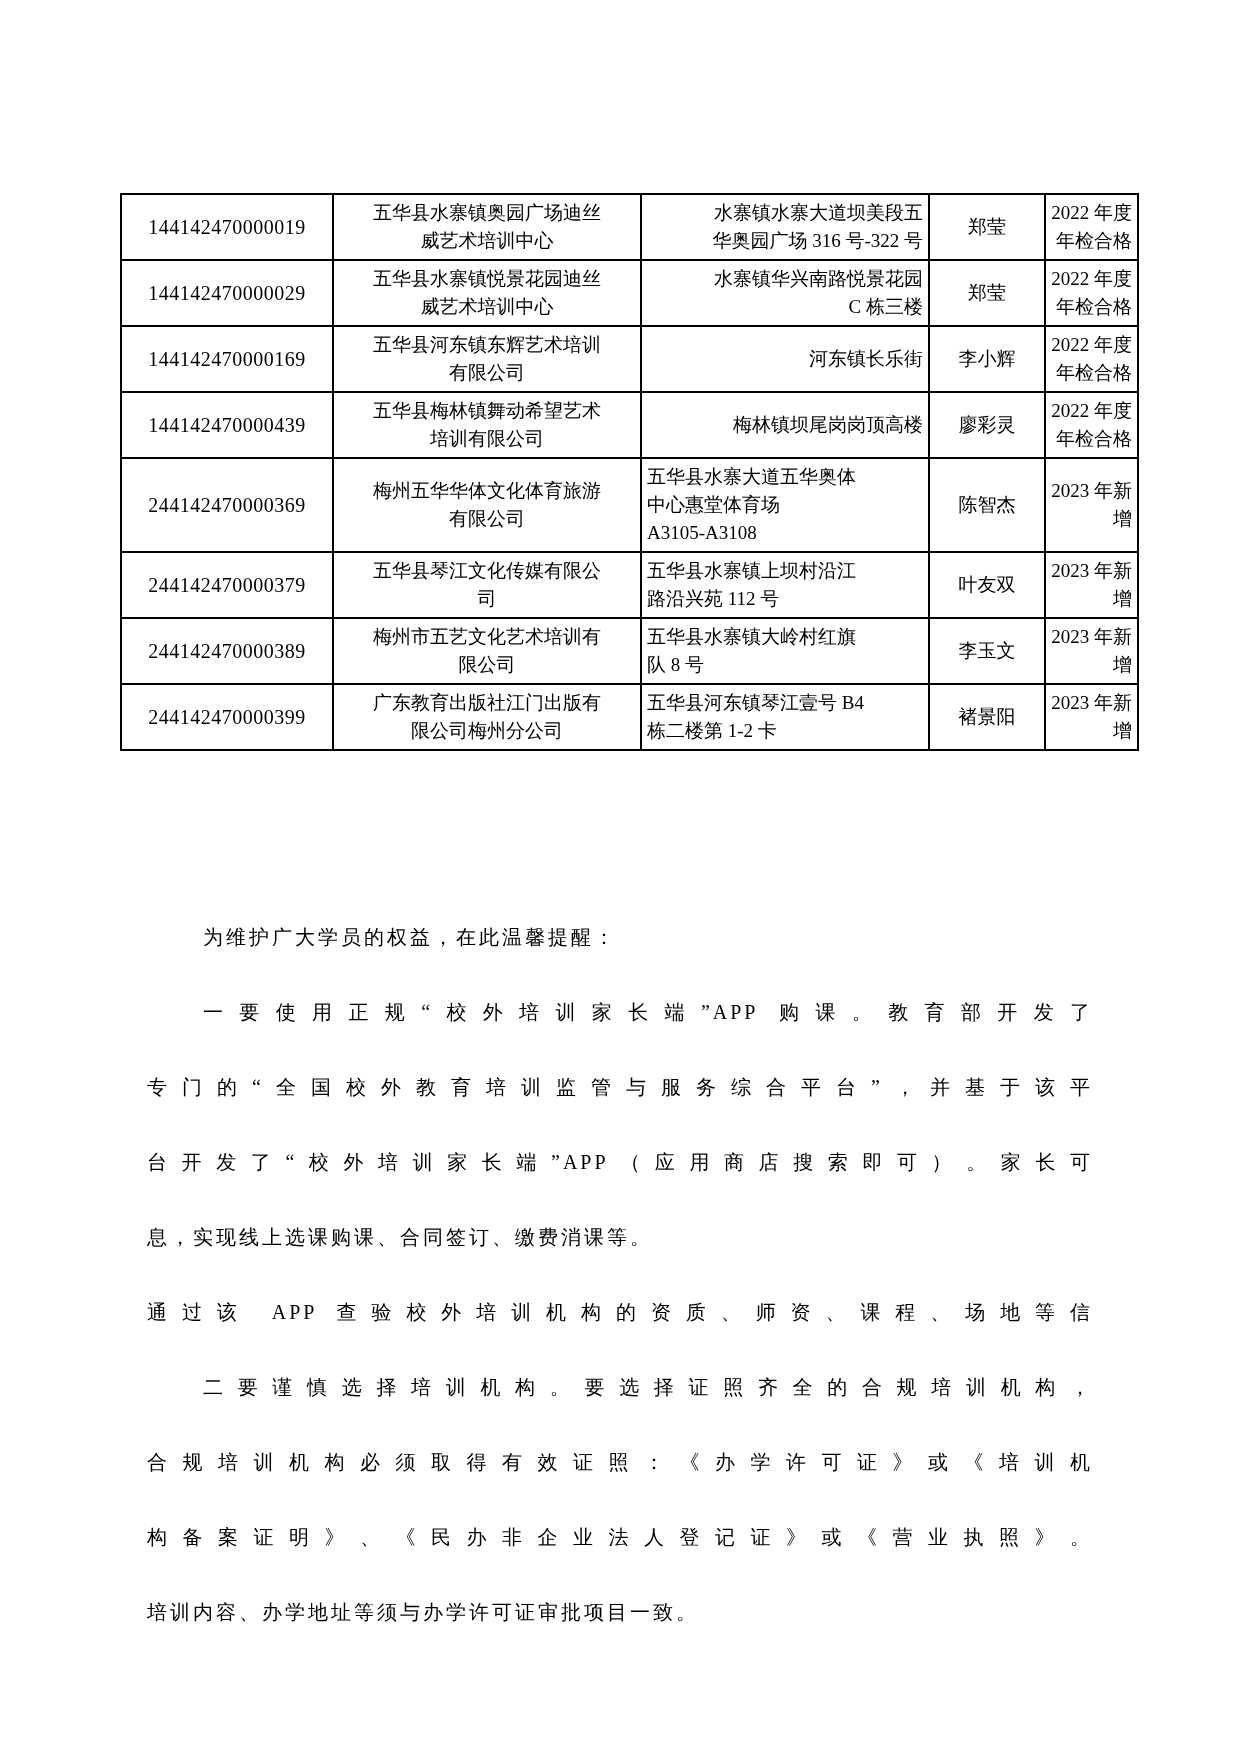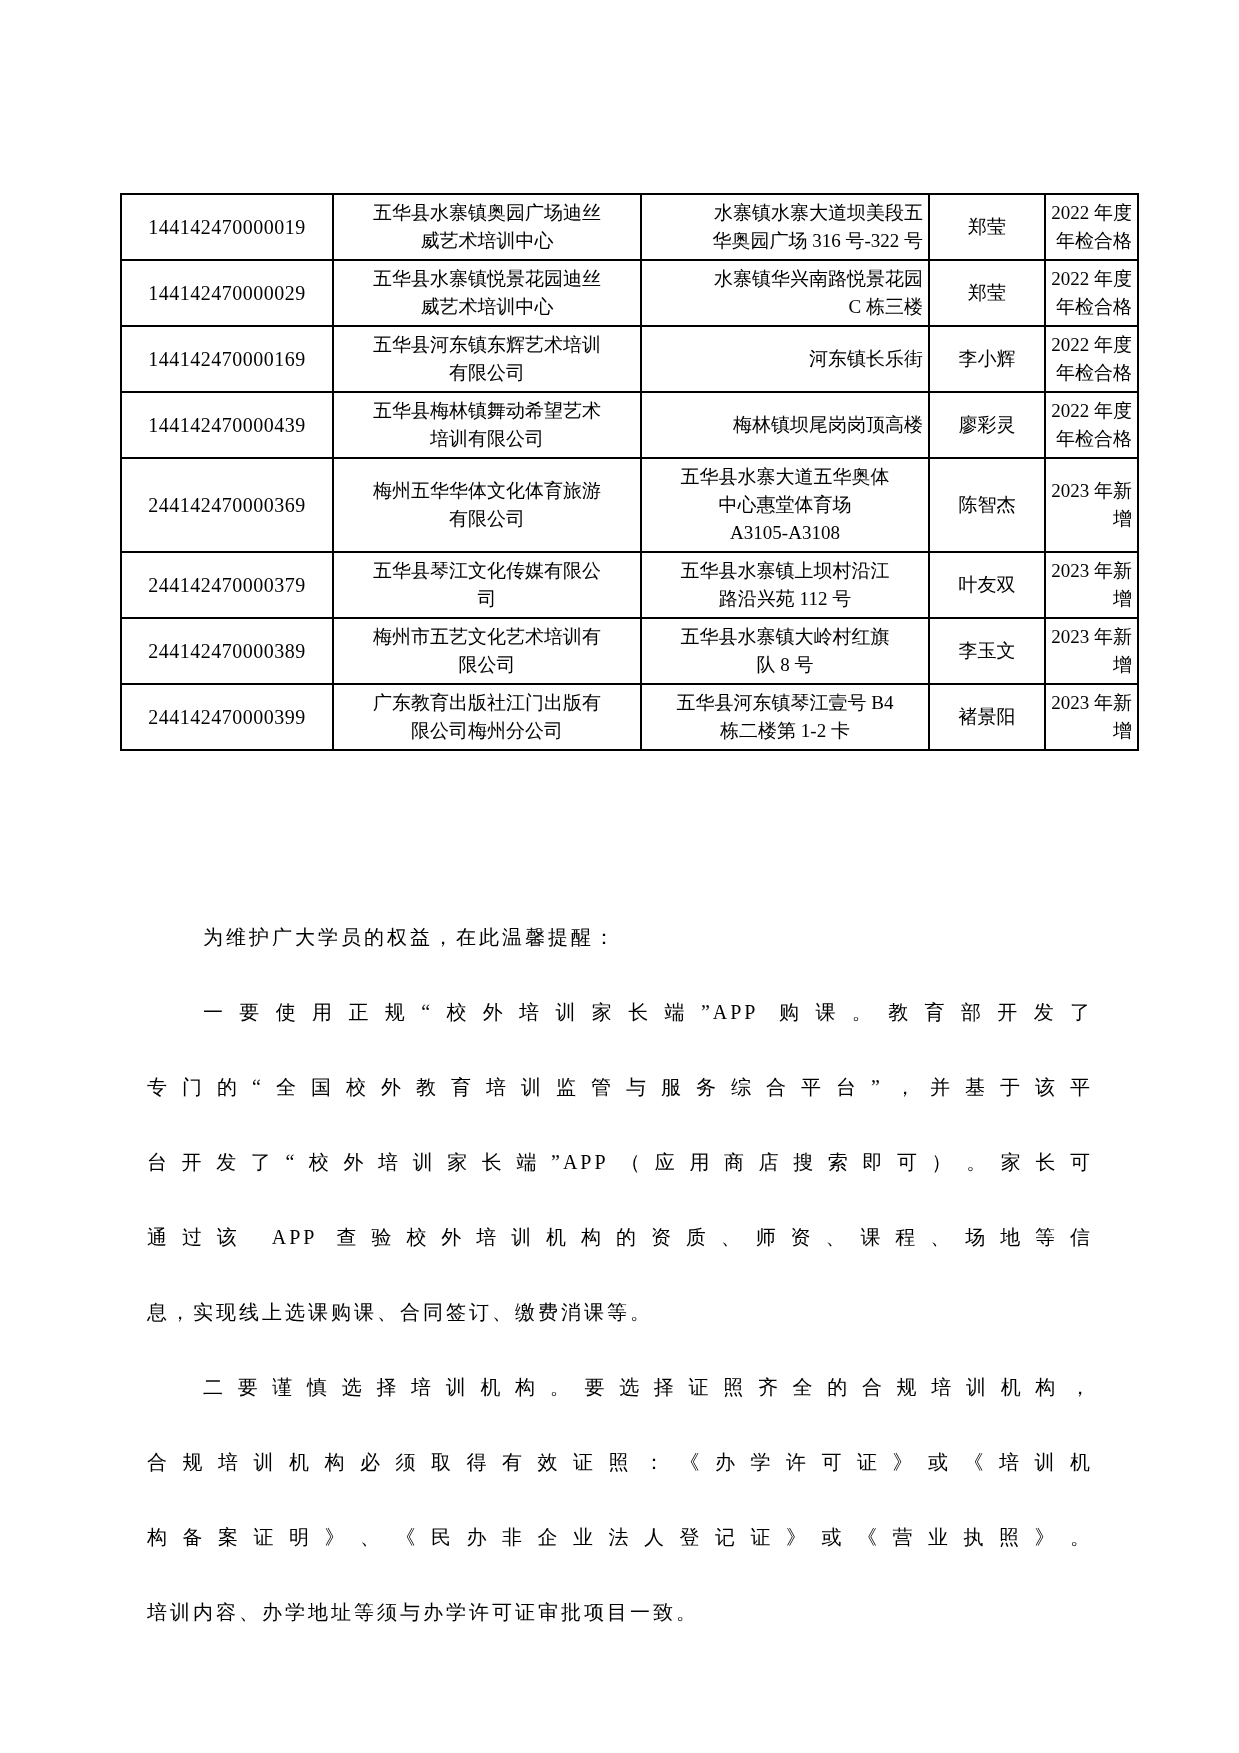--- a/index.html
+++ b/index.html
@@ -29,21 +29,21 @@
     overflow: hidden;
   }
   col.c-regno   { width: 212px; }
   col.c-name    { width: 308px; }
   col.c-addr    { width: 288px; }
   col.c-contact { width: 116px; }
   col.c-status  { width: 93px;  }
   td.regno   { text-align: center; font-size: 20px; letter-spacing: 0.5px; }
   td.name    { text-align: center; }
   td.addr    { text-align: right; }
-  td.addr.left { text-align: center; }
+  td.addr.left { text-align: left; }
   td.contact { text-align: center; border-radius: 20px; }
   td.status  { text-align: right; padding-left: 7px; }
 
   
   .notice {
     position: absolute; left: 147px; top: 900px; width: 946px;
     font-size: 20px;
     letter-spacing: 3px;
   }
   .line {
@@ -150,21 +150,21 @@
         </tr>
       </tbody>
     </table>
   </div>
 
   <div class="notice">
     <div class="line indent">为维护广大学员的权益，在此温馨提醒：</div>
     <div class="line indent full">一要使用正规“校外培训家长端”APP 购课。教育部开发了</div>
     <div class="line full">专门的“全国校外教育培训监管与服务综合平台”，并基于该平</div>
     <div class="line full">台开发了“校外培训家长端”APP（应用商店搜索即可）。家长可</div>
+    <div class="line">息，实现线上选课购课、合同签订、缴费消课等。</div>
     <div class="line full">通过该 APP 查验校外培训机构的资质、师资、课程、场地等信</div>
-    <div class="line">息，实现线上选课购课、合同签订、缴费消课等。</div>
     <div class="line indent full">二要谨慎选择培训机构。要选择证照齐全的合规培训机构，</div>
     <div class="line full">合规培训机构必须取得有效证照：《办学许可证》或《培训机</div>
     <div class="line full">构备案证明》、《民办非企业法人登记证》或《营业执照》。</div>
     <div class="line">培训内容、办学地址等须与办学许可证审批项目一致。</div>
   </div>
 
 </div>
 
 </body></html>

